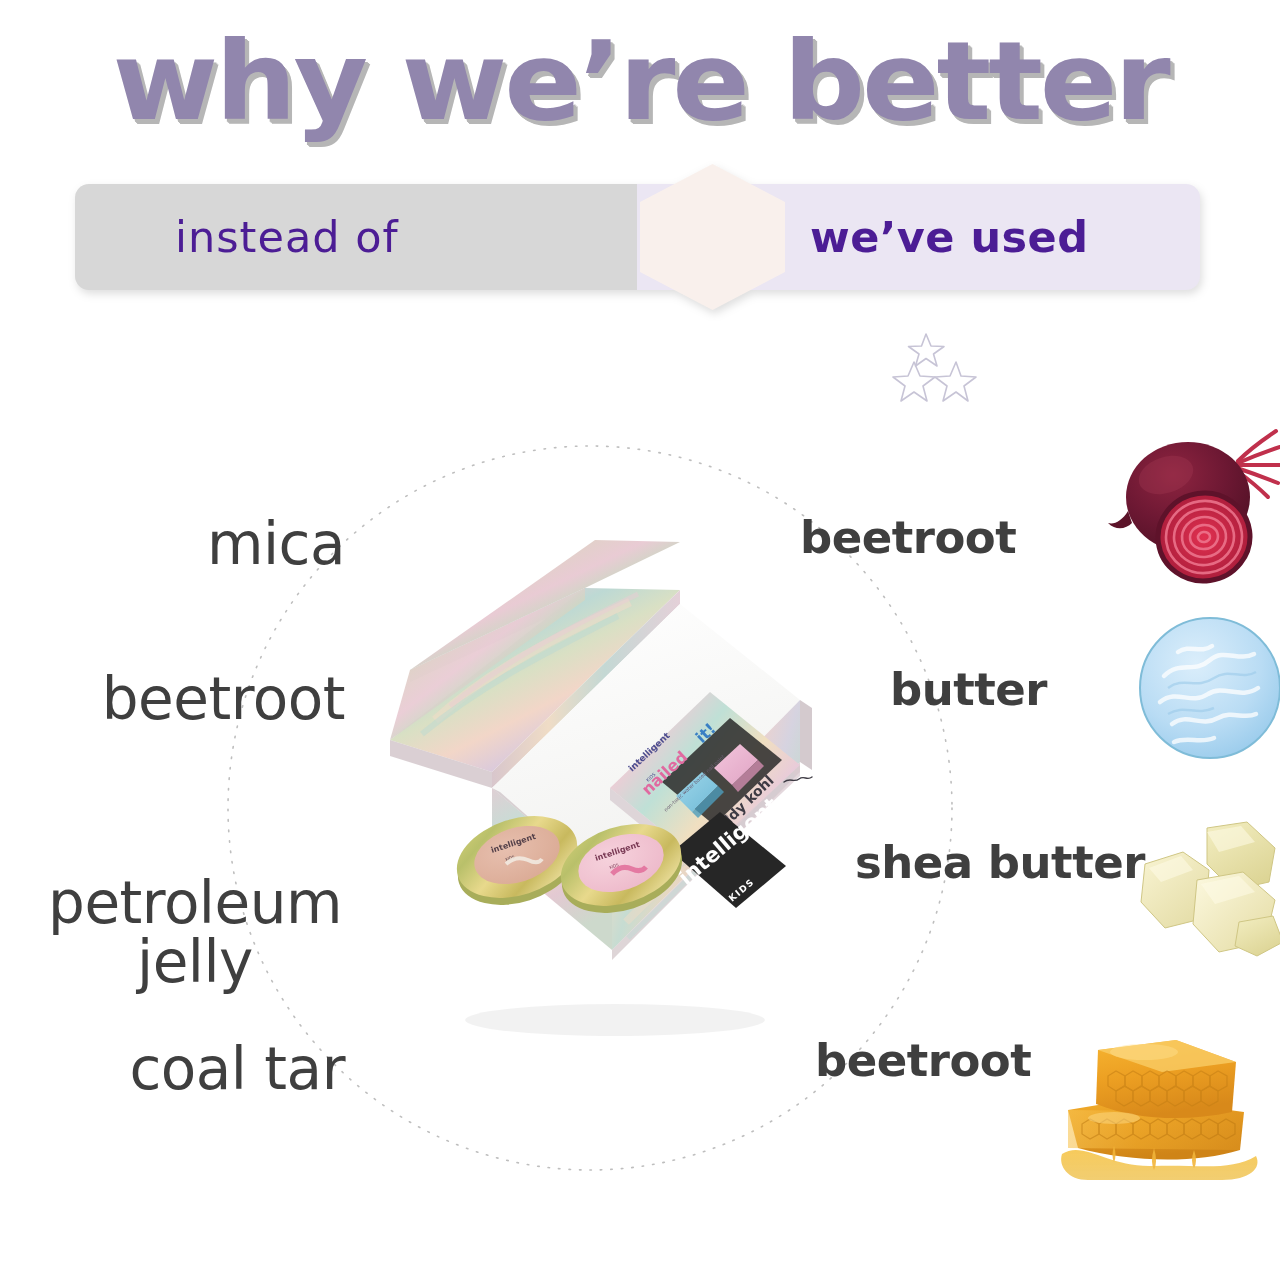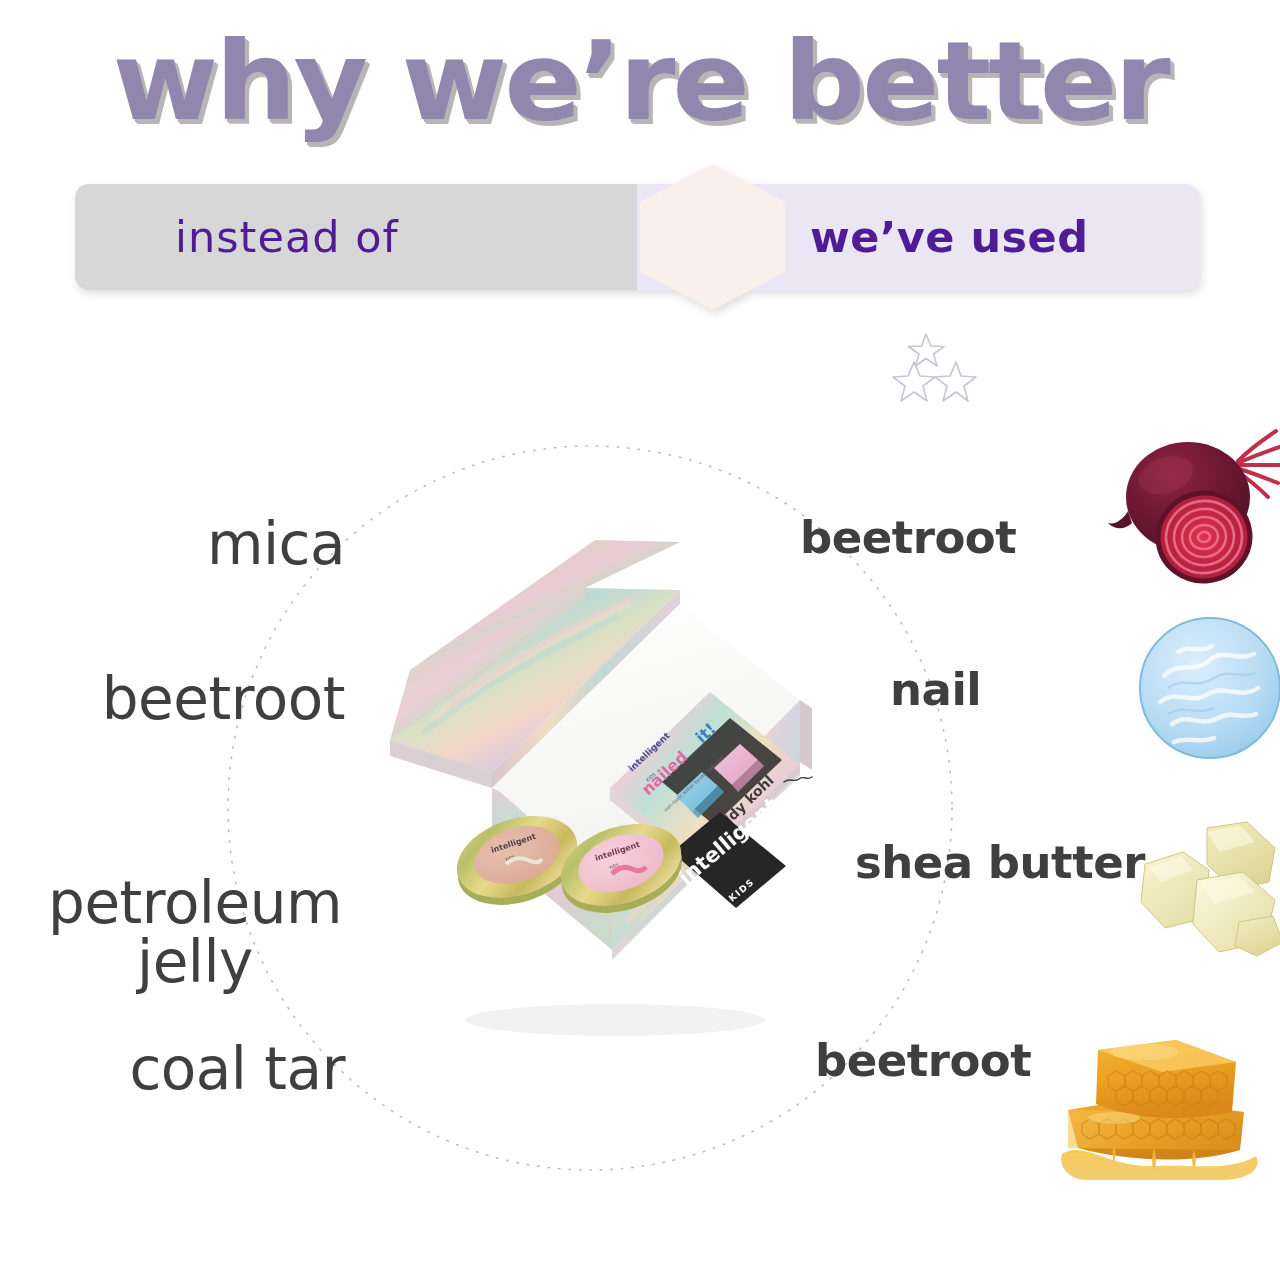--- a/index.html
+++ b/index.html
@@ -149,21 +149,21 @@
     <circle cx="590" cy="808" r="362" fill="none" stroke="#BEBEBE" stroke-width="1.6" stroke-dasharray="1.5 9" stroke-linecap="round"></circle>
   </svg>
 
   <div class="ing-label left-label" id="left-mica">mica</div>
   <div class="ing-label left-label" id="left-alcohol">beetroot</div>
   <div class="ing-label left-label" id="left-petroleum">petroleum
 jelly</div>
   <div class="ing-label left-label" id="left-coaltar">coal tar</div>
 
   <div class="ing-label right-label" id="right-beetroot">beetroot</div>
-  <div class="ing-label right-label" id="right-water">nail</div>
+  <div class="ing-label right-label" id="right-water">butter</div>
   <div class="ing-label right-label" id="right-shea">shea butter</div>
   <div class="ing-label right-label" id="right-beeswax">beetroot</div>
 
   <svg id="product-box" viewBox="0 0 440 530">
     <defs>
 
       <linearGradient id="irid-lid" x1="0" y1="0" x2="1" y2="1">
         <stop offset="0" stop-color="#cfe6dd"></stop>
         <stop offset="0.13" stop-color="#a9d4cd"></stop>
         <stop offset="0.30" stop-color="#dfd2c6"></stop>

